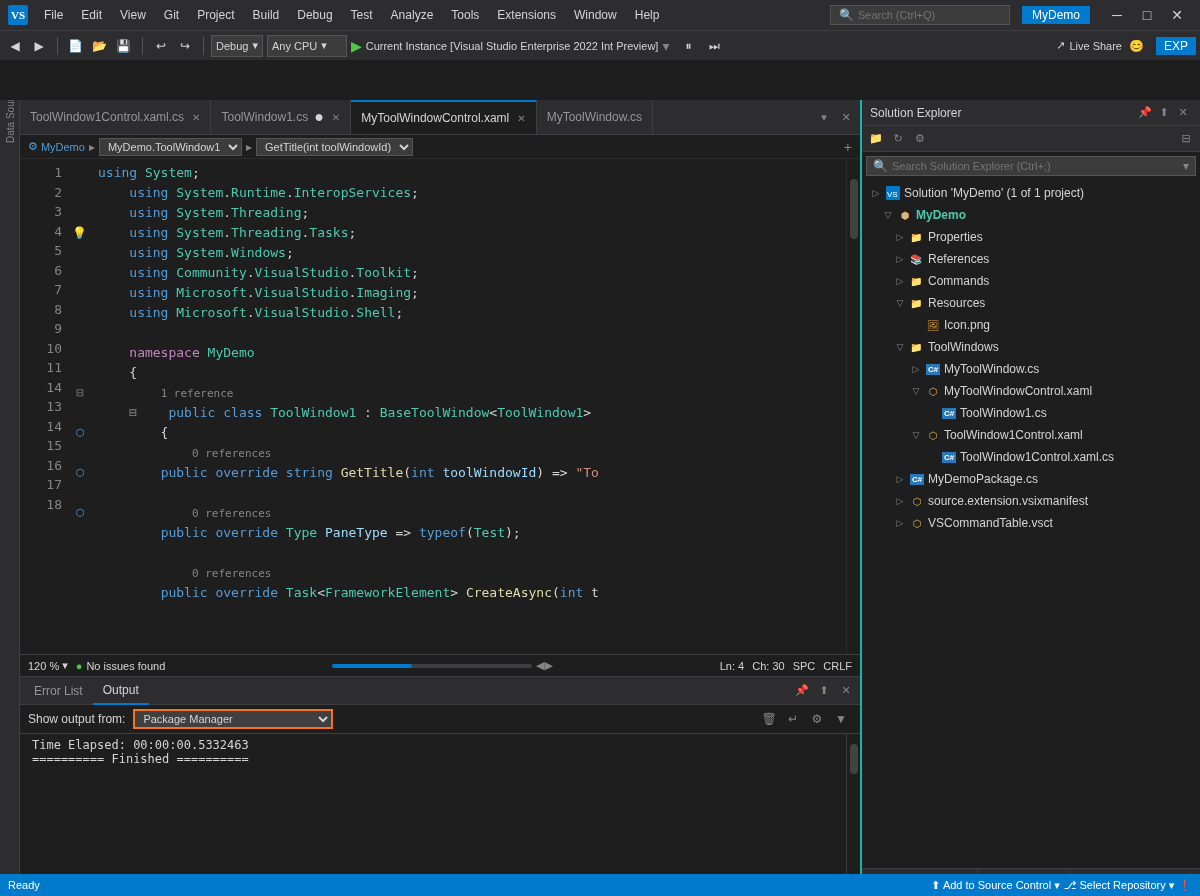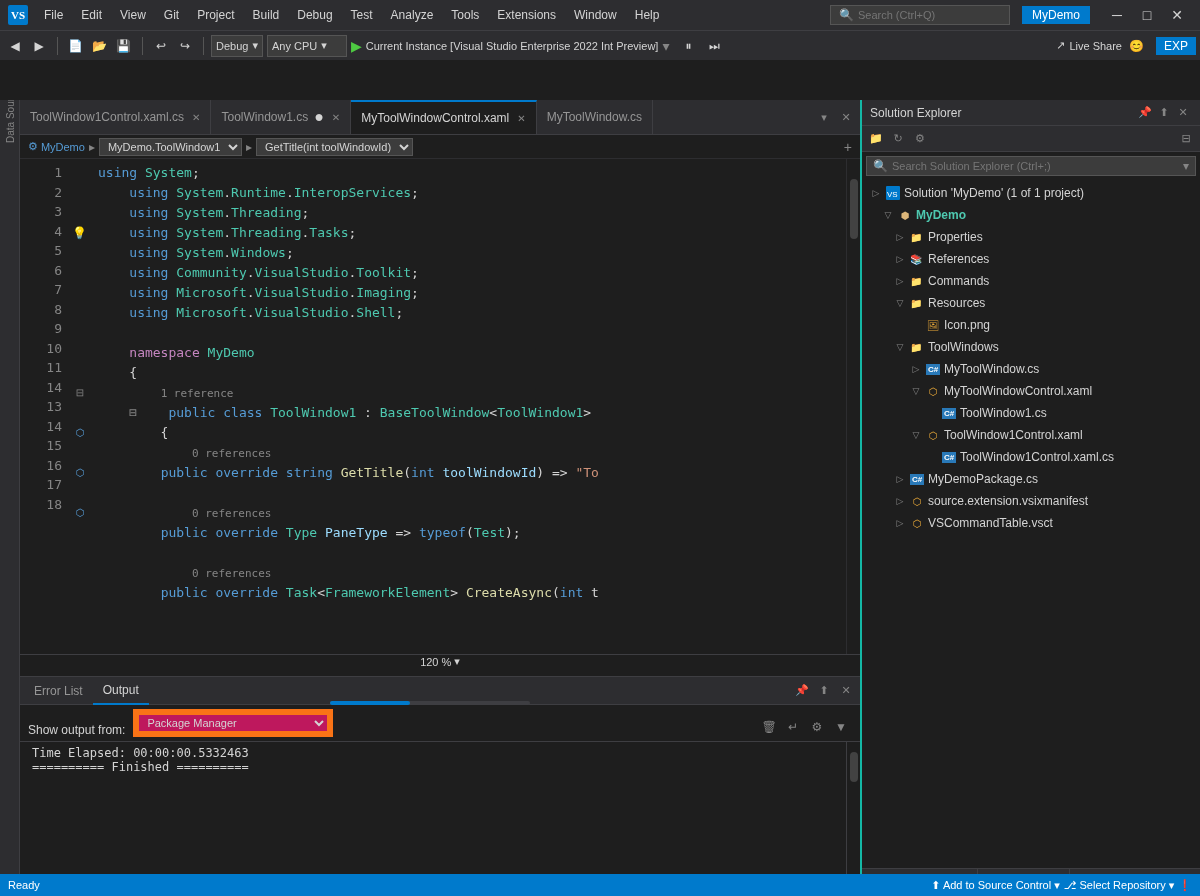--- a/index.html
+++ b/index.html
@@ -59,33 +59,33 @@
     .ref-hint { color: #858585; font-size: 11px; }
     .method { color: #dcdcaa; }
     .param { color: #9cdcfe; }
     .light-blue { color: #9cdcfe; }
 
     
     #editor-scrollbar { width: 14px; background: #1e1e1e; border-left: 1px solid #2d2d30; position: relative; }
     #editor-scrollbar .scroll-thumb { width: 8px; height: 60px; background: #424242; position: absolute; right: 2px; top: 20px; border-radius: 4px; }
 
     
-    #status-bar { background: #007acc; height: 22px; display: flex; align-items: center; padding: 0 8px; gap: 8px; font-size: 11px; color: white; flex-direction: column; }
+    #status-bar { background: #007acc; height: 22px; display: flex; align-items: center; padding: 0 8px; gap: 8px; font-size: 11px; color: white; }
     #status-bar .status-item { display: flex; align-items: center; gap: 3px; cursor: pointer; }
 
     
     #bottom-panel { height: 220px; background: #1e1e1e; display: flex; flex-direction: column; border-top: 1px solid #3e3e42; }
     #bottom-tabs { background: #2d2d30; height: 28px; display: flex; align-items: center; padding: 0 4px; border-bottom: 1px solid #3e3e42; }
     .bottom-tab { padding: 0 10px; height: 28px; display: flex; align-items: center; font-size: 12px; color: #969696; cursor: pointer; }
     .bottom-tab.active { color: #d4d4d4; border-bottom: 2px solid #007acc; }
     #bottom-panel .panel-controls { margin-left: auto; display: flex; gap: 2px; }
     #bottom-panel .panel-btn { width: 20px; height: 20px; display: flex; align-items: center; justify-content: center; color: #858585; cursor: pointer; font-size: 11px; }
-    #output-header { display: flex; align-items: flex-end; gap: 8px; padding: 4px 8px; border-bottom: 1px solid #3e3e42; }
+    #output-header { display: flex; align-items: center; gap: 8px; padding: 4px 8px; border-bottom: 1px solid #3e3e42; }
     #output-header .output-label { color: #d4d4d4; font-size: 12px; }
-    #output-header select { background: #be185d; border: 6px solid #f97316; color: #d4d4d4; font-size: 11px; padding: 1px 4px; width: 200px; }
+    #output-header select { background: #404040; border: 2px solid #f97316; color: #d4d4d4; font-size: 11px; padding: 1px 4px; width: 200px; }
     #output-header .output-btns { margin-left: auto; display: flex; gap: 2px; }
     #output-header .out-btn { width: 22px; height: 20px; display: flex; align-items: center; justify-content: center; color: #858585; cursor: pointer; }
     #output-area { flex: 1; display: flex; }
     #output-text { flex: 1; padding: 4px 12px; font-family: 'Consolas', monospace; font-size: 12px; color: #d4d4d4; }
 
     
     #solution-explorer { width: 340px; display: flex; flex-direction: column; border-left: 2px solid #14b8a6; }
     #se-header { background: #2d2d30; height: 26px; display: flex; align-items: center; padding: 0 8px; gap: 4px; border-bottom: 1px solid #3e3e42; }
     #se-header .se-title { font-size: 12px; color: #d4d4d4; flex: 1; }
     #se-header .se-btns { display: flex; gap: 1px; }

